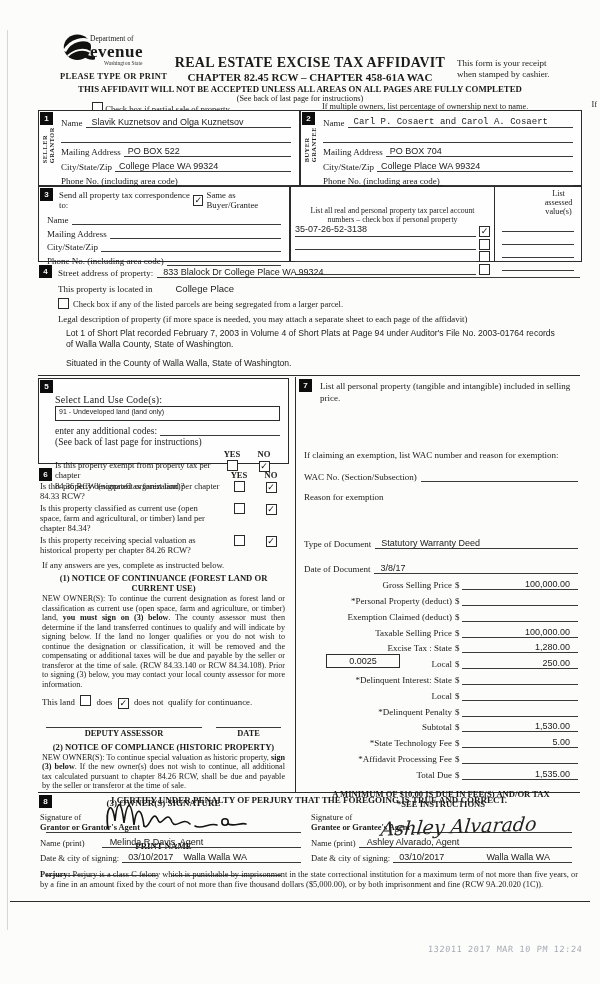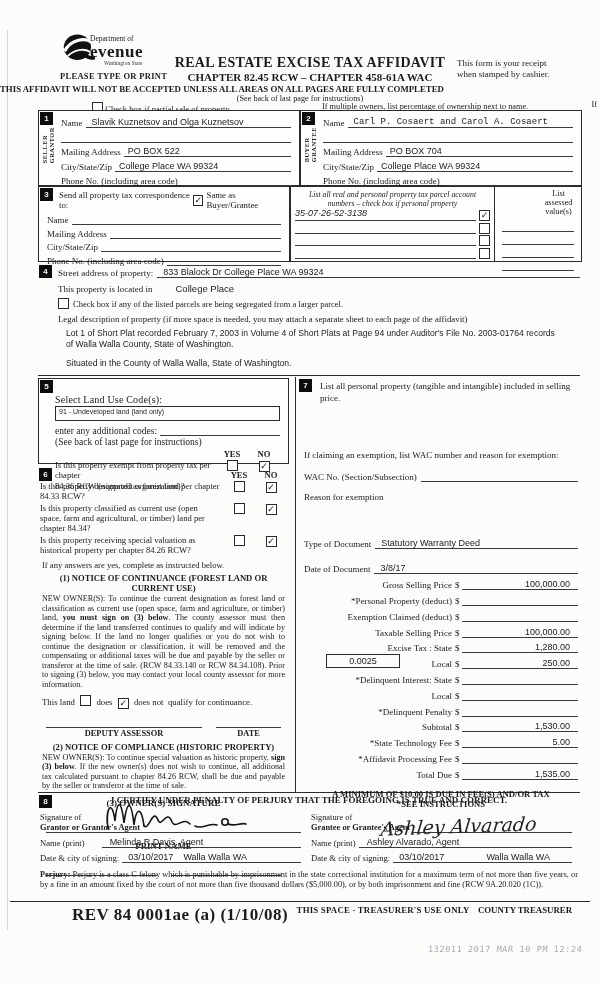--- a/index.html
+++ b/index.html
@@ -20,42 +20,42 @@
   .logo{position:absolute;left:62px;top:4px;display:flex;align-items:flex-start;}
   .logo svg{width:34px;height:32px;}
   .logo-text{margin-left:-6px;line-height:1;}
   .dept{font-size:7.5px;margin-top:3px;}
   .rev{font-size:17px;font-weight:bold;letter-spacing:0.5px;margin-top:0px;}
   .wa{font-size:5.5px;margin-left:14px;margin-top:1px;color:#333;}
   .please{position:absolute;left:60px;top:43px;font-size:8.5px;font-weight:bold;letter-spacing:0.3px;}
   .title{position:absolute;left:160px;top:27px;width:300px;text-align:center;font-size:14px;font-weight:bold;letter-spacing:0.3px;}
   .subtitle{position:absolute;left:160px;top:43px;width:300px;text-align:center;font-size:11px;font-weight:bold;}
   .receipt{position:absolute;right:18px;top:30px;width:125px;font-size:9px;line-height:1.25;}
-  .warning{position:absolute;left:0;top:56px;width:600px;font-size:8.8px;font-weight:bold;}
+  .warning{position:absolute;left:0;top:56px;width:600px;text-align:center;font-size:8.8px;font-weight:bold;}
   .seeback-top{position:absolute;left:0;top:66px;width:600px;text-align:center;font-size:8.2px;}
   .partial{position:absolute;left:92px;top:74px;font-size:8.6px;}
   .multiowner{position:absolute;left:322px;top:74px;font-size:8.3px;}
   .edge-if{position:absolute;right:3px;top:72px;font-size:8.3px;}
   
   .partybox{position:absolute;top:110px;height:74px;border:1px solid #2b2b2b;background:#fefefe;}
   #sec1{left:38px;width:260px;}
   #sec2{left:300px;width:280px;}
   .party-gutter{position:absolute;left:0;top:0;bottom:0;width:20px;}
   .vwrap{position:absolute;left:2px;top:16px;display:flex;gap:0px;}
   .vlabel{writing-mode:vertical-rl;transform:rotate(180deg);font-size:6.3px;font-weight:bold;letter-spacing:0.6px;}
   .party-body{margin-left:22px;margin-right:8px;padding-top:3px;}
   .frow{display:flex;align-items:flex-end;font-size:9px;height:14px;margin-bottom:0.5px;}
   .frow .lab{white-space:nowrap;margin-right:3px;}
   
   .s3box{position:absolute;top:186px;border:1px solid #2b2b2b;background:#fefefe;}
   #sec3L{left:38px;width:250px;height:74px;}
   #sec3R{left:290px;width:290px;height:74px;display:flex;}
   .s3l-head{display:flex;align-items:center;margin:3px 6px 2px 20px;font-size:8.8px;}
   .s3l-body{margin:0 8px 0 8px;}
-  .parcelcol{width:204px;border-right:1px solid #2b2b2b;padding:4px 4px 0 4px;box-sizing:border-box;font-style:italic;}
+  .parcelcol{width:204px;border-right:1px solid #2b2b2b;padding:20px 4px 0 4px;box-sizing:border-box;}
   .assesscol{flex:1;padding:2px 5px 0 5px;}
   .parcel-head{font-size:7.8px;text-align:center;line-height:1.15;}
   .parcel-row{display:flex;align-items:flex-end;height:12.5px;}
   .assess-head{font-size:8.2px;text-align:center;margin-bottom:3px;margin-left:41px;}
   .assess-line{border-bottom:1px solid #3a3a3a;height:12px;margin:0 2px;}
   
   #sec4{position:absolute;top:263px;left:38px;width:542px;height:112px;border-bottom:1px solid #2b2b2b;}
   .s4line{display:flex;align-items:flex-end;font-size:9px;margin-left:20px;}
   .legal{font-size:8.8px;margin:4px 0 0 28px;width:490px;font-family:"Liberation Sans","DejaVu Sans",sans-serif;font-size:8.6px;color:#222;line-height:1.25;}
   
@@ -542,19 +542,14 @@
           </span>
         </div>
       </div>
     </div>
     <div class="perjury">
       <span class="bold">Perjury:</span><span> Perjury is a class C felony which is punishable by imprisonment in the state correctional institution for a maximum term of not more than five years, or by a fine in an amount fixed by the court of not more than five thousand dollars ($5,000.00), or by both imprisonment and fine (RCW 9A.20.020 (1C)).</span>
     </div>
   </div>
 
   <div id="footrule"></div>
-  <div class="footer">
-    <span class="rev">REV 84 0001ae (a) (1/10/08)</span>
-    <span class="space">THIS SPACE - TREASURER'S USE ONLY</span>
-    <span class="county">COUNTY TREASURER</span>
-  </div>
   <div class="stamp">132011 2017 MAR 10 PM 12:24</div>
 </div>
 
 </body></html>

